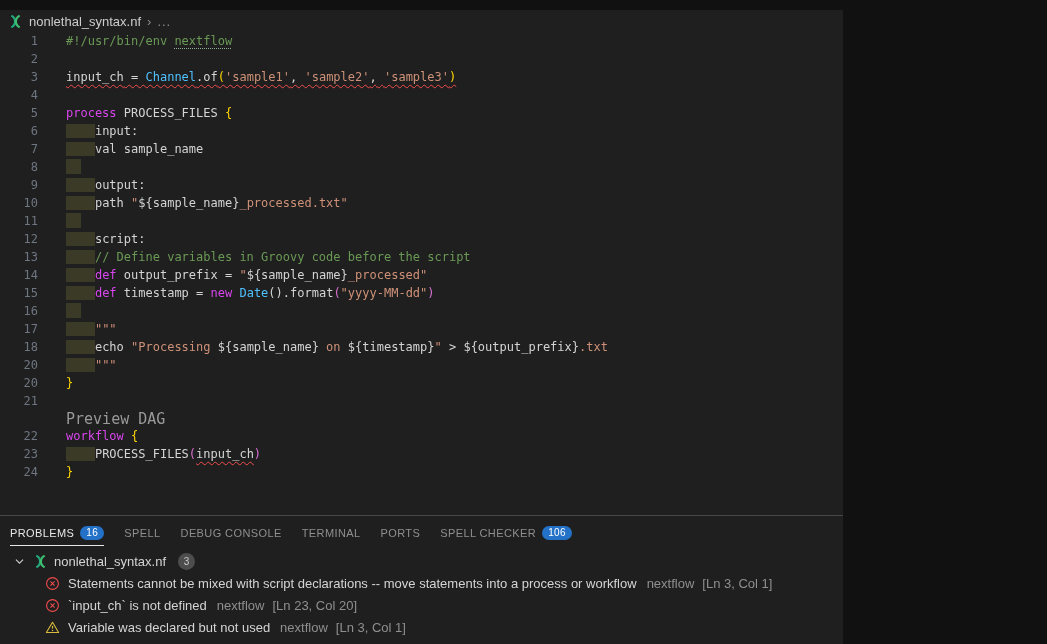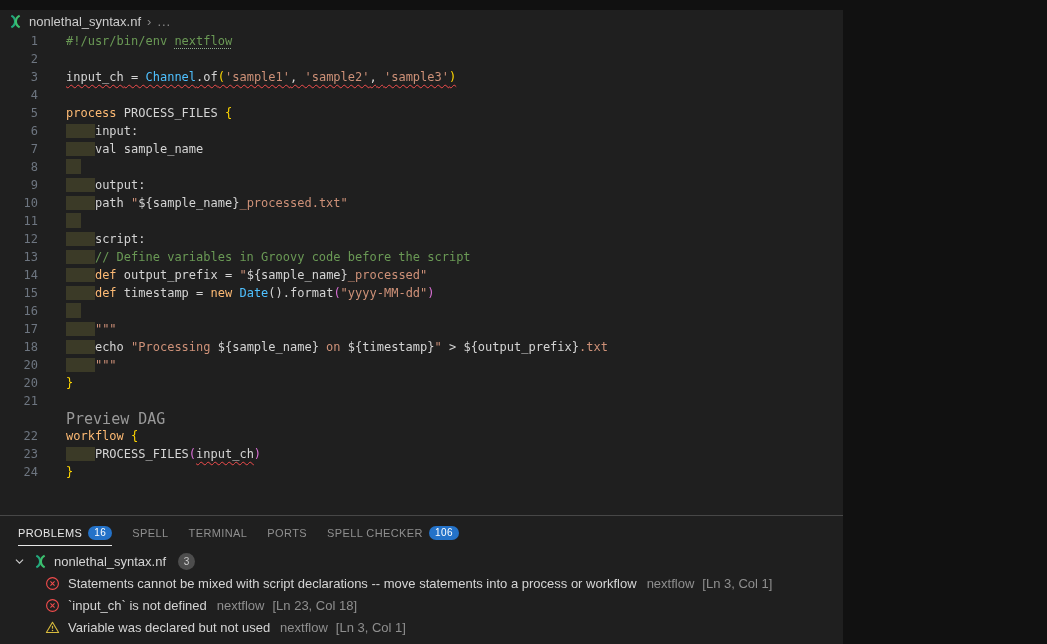--- a/index.html
+++ b/index.html
@@ -17,21 +17,21 @@
   .code{ position:absolute; left:0; top:22px; width:1047px; font-family:"DejaVu Sans Mono", monospace; font-size:12px; }
   .code-line{ height:18px; display:flex; position:relative; align-items:center; }
   .ln{ width:38px; text-align:right; color:#6e7681; font-size:12px; flex:none; }
   .lc{ margin-left:28px; white-space:pre; color:#d4d4d4; line-height:18px; }
   .codelens-row{ height:17px; padding-left:66px; display:flex; align-items:center; }
   .codelens{ font-size:15px; color:#999999; cursor:pointer; }
   .cur .ln{ color:#c6c6c6; }
   .cur::after{ content:""; position:absolute; left:63px; width:838px; top:0; height:18px;
     border:1px solid #3c3c3c; pointer-events:none; }
   .tok.pl{ color:#d4d4d4; }
-  .tok.kw{ color:#fdba74; }
+  .tok.kw{ color:#d946ef; }
   .tok.type{ color:#4fc1ff; }
   .tok.str{ color:#ce9178; }
   .tok.cm{ color:#6a9955; }
   .tok.b1{ color:#ffd700; }
   .tok.b2{ color:#da70d6; }
   .tok.sp{ text-decoration:underline dotted #8fae8f 1px; text-underline-offset:3px; }
   .sqg{ text-decoration:underline wavy var(--error,#f14c4c) 1px; text-decoration-skip-ink:none; text-underline-offset:3px;text-align:right; }
   .tok.sqg{ color:#d4d4d4; }
   .ind{ background:#3b3a27; }
   .ind-half{ display:inline-block; width:15px; height:15px; margin-top:1px; background:#3b3a27; vertical-align:top; }
@@ -39,21 +39,21 @@
   .minimap{ position:absolute; left:905px; top:0; width:117px; height:505px; }
   .mm-bar{ position:absolute; height:2px; border-radius:1px; }
   .ruler{ position:absolute; left:1022px; top:0; width:15px; height:505px;
     border-left:1px solid #2e2e2e; border-right:1px solid #454545; }
   .ruler .marker{ position:absolute; left:4px; width:9px; height:13px; background:#c4582f; }
   .ruler .cursorline{ position:absolute; left:0; width:15px; height:3px; background:#9a9a9a; }
   .rightstrip{ position:absolute; left:1037px; top:0; width:10px; height:505px; background:#191919; }
   
   .panel{ position:absolute; left:0; bottom:0; width:1047px; height:139px;
     background:#1f1f1f; border-top:1px solid #474747; }
-  .tabs{ height:34px; display:flex; align-items:flex-start; padding-left:8px; }
+  .tabs{ height:34px; display:flex; align-items:flex-start; padding-left:0; }
   .tab{ position:relative; height:34px; display:flex; align-items:center; gap:6px;
     padding:0 10px; font-size:11px; letter-spacing:.4px; color:#8f8f8f; cursor:pointer; }
   .tab.active{ color:#e7e7e7; }
   .tab.active::after{ content:""; position:absolute; left:10px; right:10px; bottom:4px; height:1px; background:#e7e7e7; }
   .pill{ background:var(--badge,#2472c8); color:#ffffff; font-size:10px; border-radius:9px;
     padding:1px 6px; line-height:12px; }
   .filerow{ height:22px; display:flex; align-items:center; padding-left:12px; gap:6px; cursor:pointer; }
   .filerow .fname{ font-size:13px; color:#d4d4d4; }
   .countbadge{ width:17px; height:17px; border-radius:50%; background:#4d4d4d; color:#cccccc;
     font-size:10px; display:flex; align-items:center; justify-content:center; margin-left:6px; }
@@ -242,20 +242,23 @@
   <div class="panel">
     <div class="tabs" id="panel-tabs">
         <div class="tab active">
           <span>PROBLEMS</span>
           <span class="pill">16</span>
         </div>
         <div class="tab">
           <span>SPELL</span>
         </div>
         <div class="tab">
+          <span>DEBUG CONSOLE</span>
+        </div>
+        <div class="tab">
           <span>TERMINAL</span>
         </div>
         <div class="tab">
           <span>PORTS</span>
         </div>
         <div class="tab">
           <span>SPELL CHECKER</span>
           <span class="pill">106</span>
         </div>
       </div>
@@ -290,21 +293,21 @@
         </div>
         <div class="prow">
           <span class="icon16">
             <svg width="15" height="15" viewBox="0 0 16 16">
               <circle cx="8" cy="8" r="6.3" fill="none" stroke="#f14c4c" stroke-width="1.2"></circle>
               <path d="M5.8 5.8 L10.2 10.2 M10.2 5.8 L5.8 10.2" stroke="#f14c4c" stroke-width="1.1"></path>
             </svg>
           </span>
           <span class="msg">`input_ch` is not defined</span>
           <span class="src">nextflow</span>
-          <span class="pos">[Ln 23, Col 18]</span>
+          <span class="pos">[Ln 23, Col 20]</span>
         </div>
         <div class="prow">
           <span class="icon16">
             <svg width="15" height="15" viewBox="0 0 16 16">
               <path d="M8 2.4 L14.5 13.3 H1.5 Z" fill="none" stroke="#d7ba3d" stroke-width="1.2" stroke-linejoin="round"></path>
               <path d="M8 6.2 v3.1" stroke="#d7ba3d" stroke-width="1.3"></path>
               <circle cx="8" cy="11.2" r="0.8" fill="#d7ba3d"></circle>
             </svg>
           </span>
           <span class="msg">Variable was declared but not used</span>

